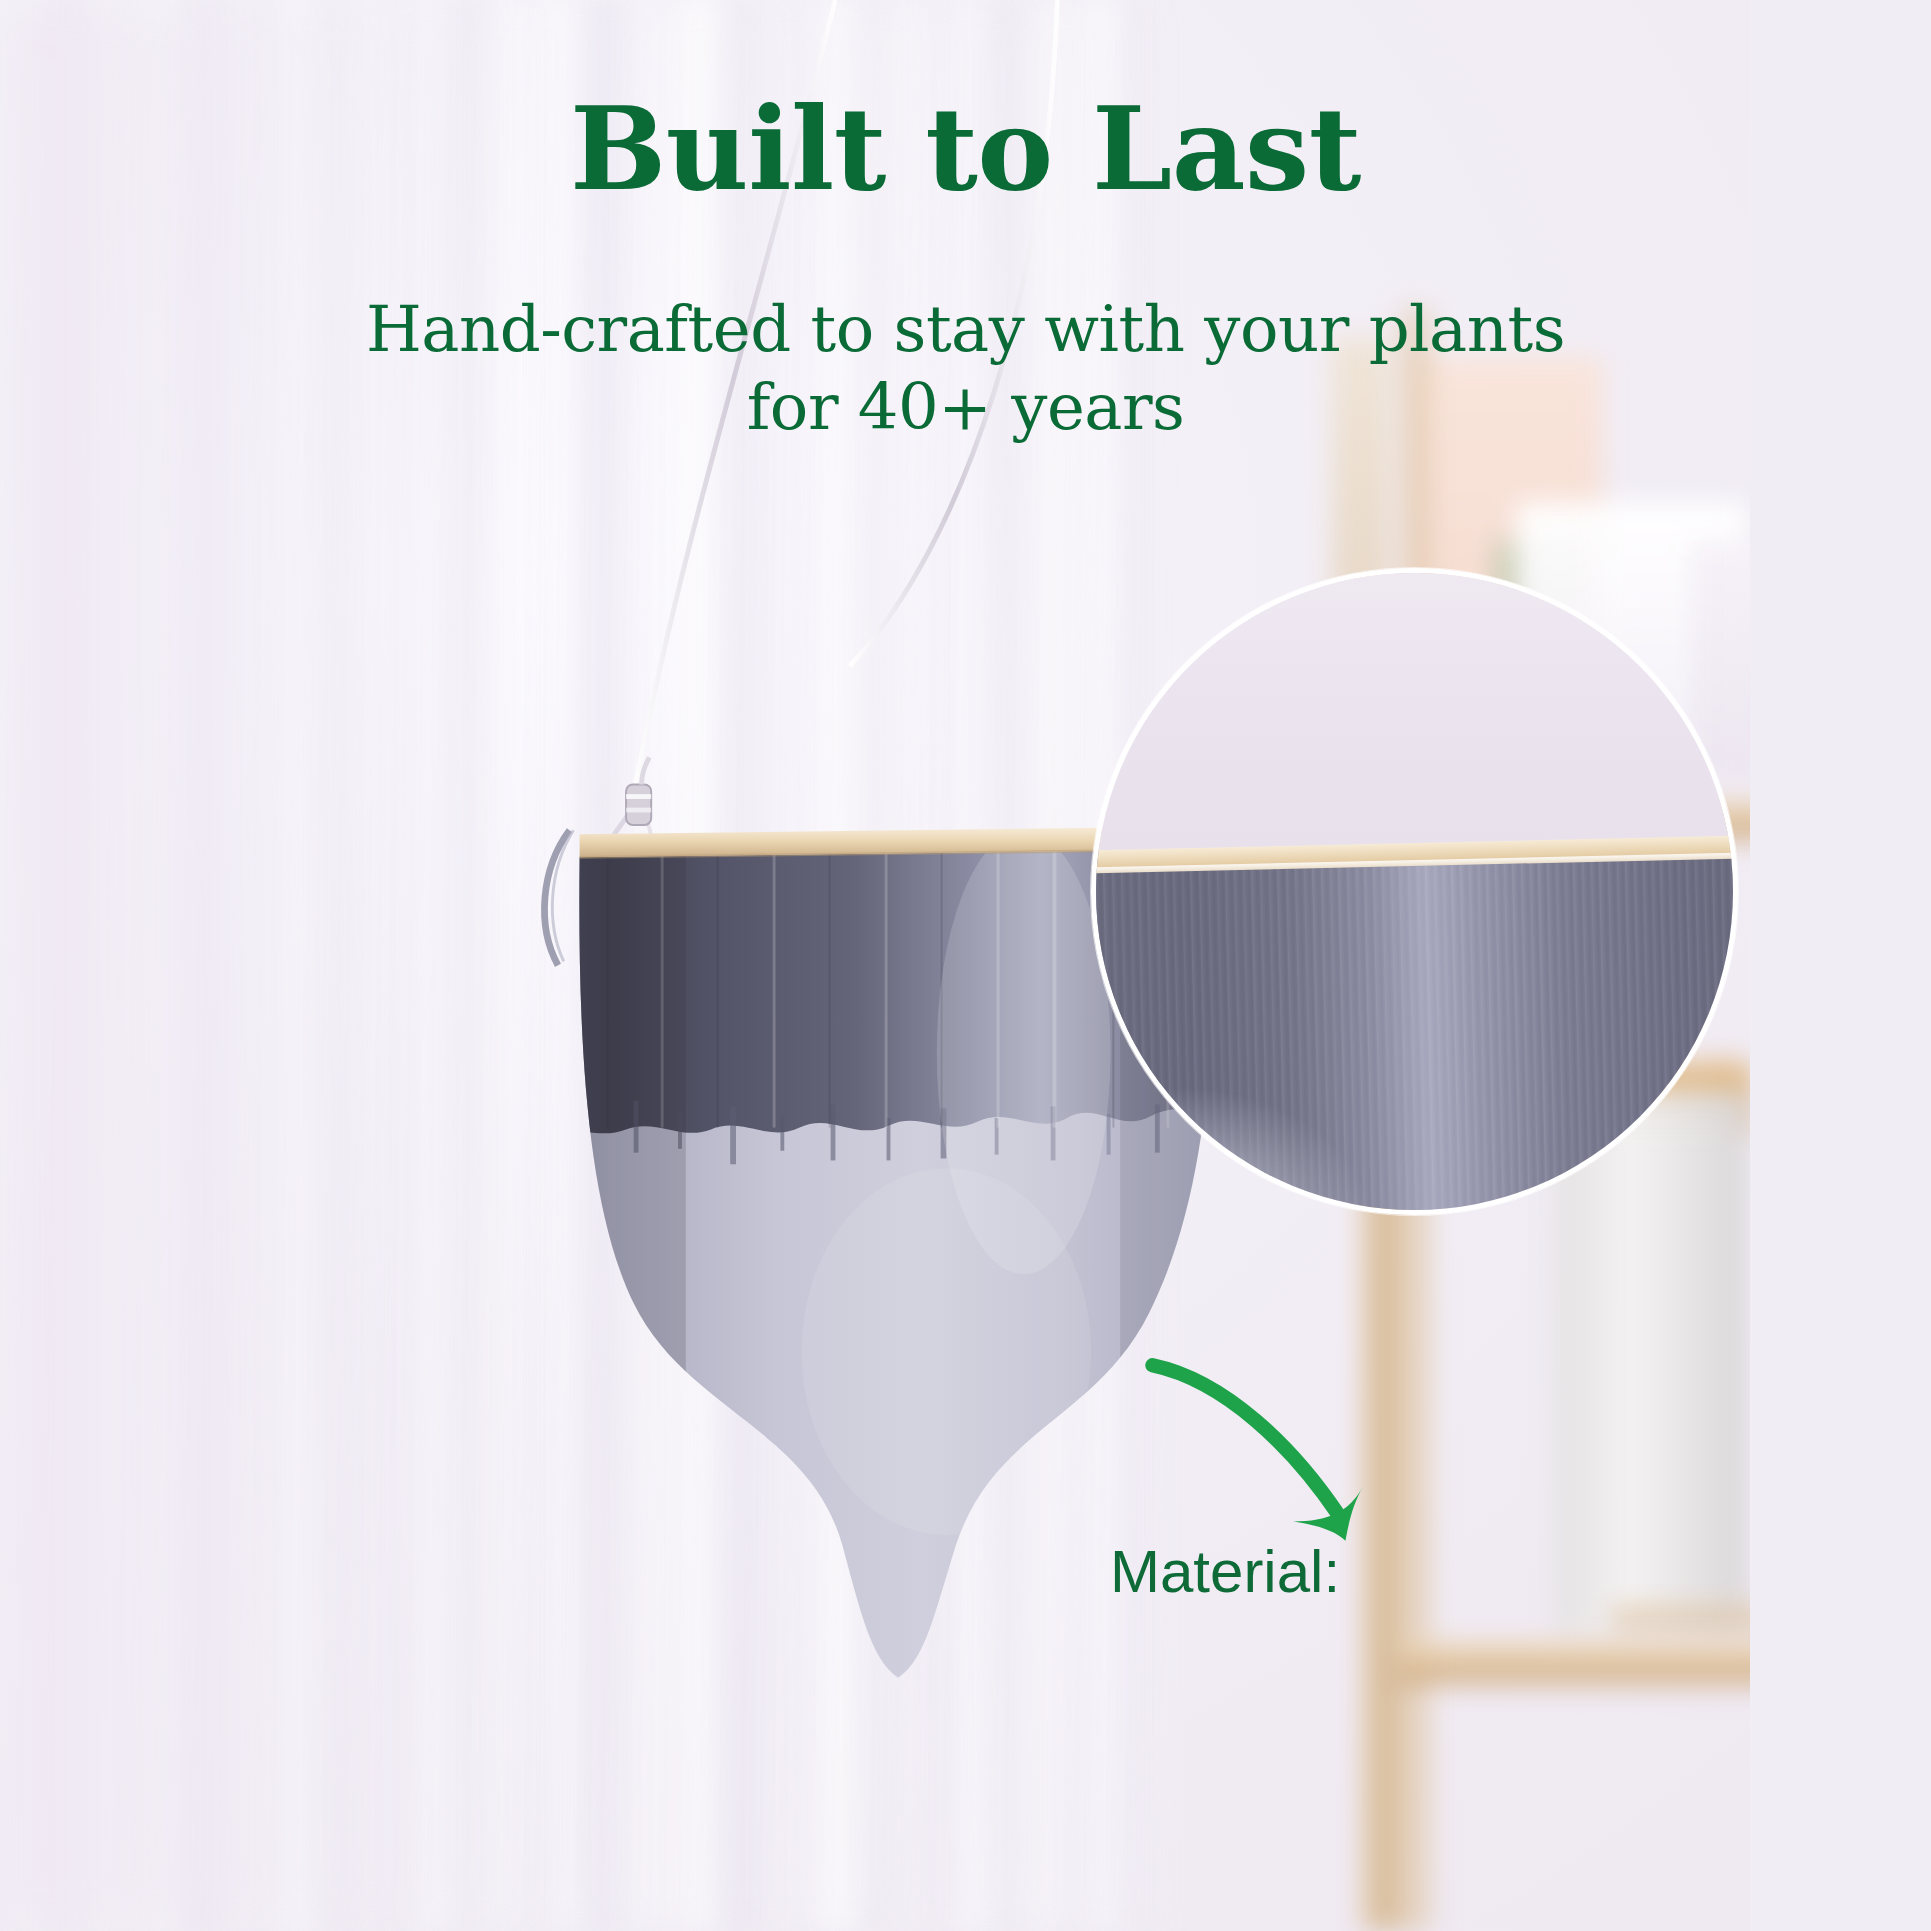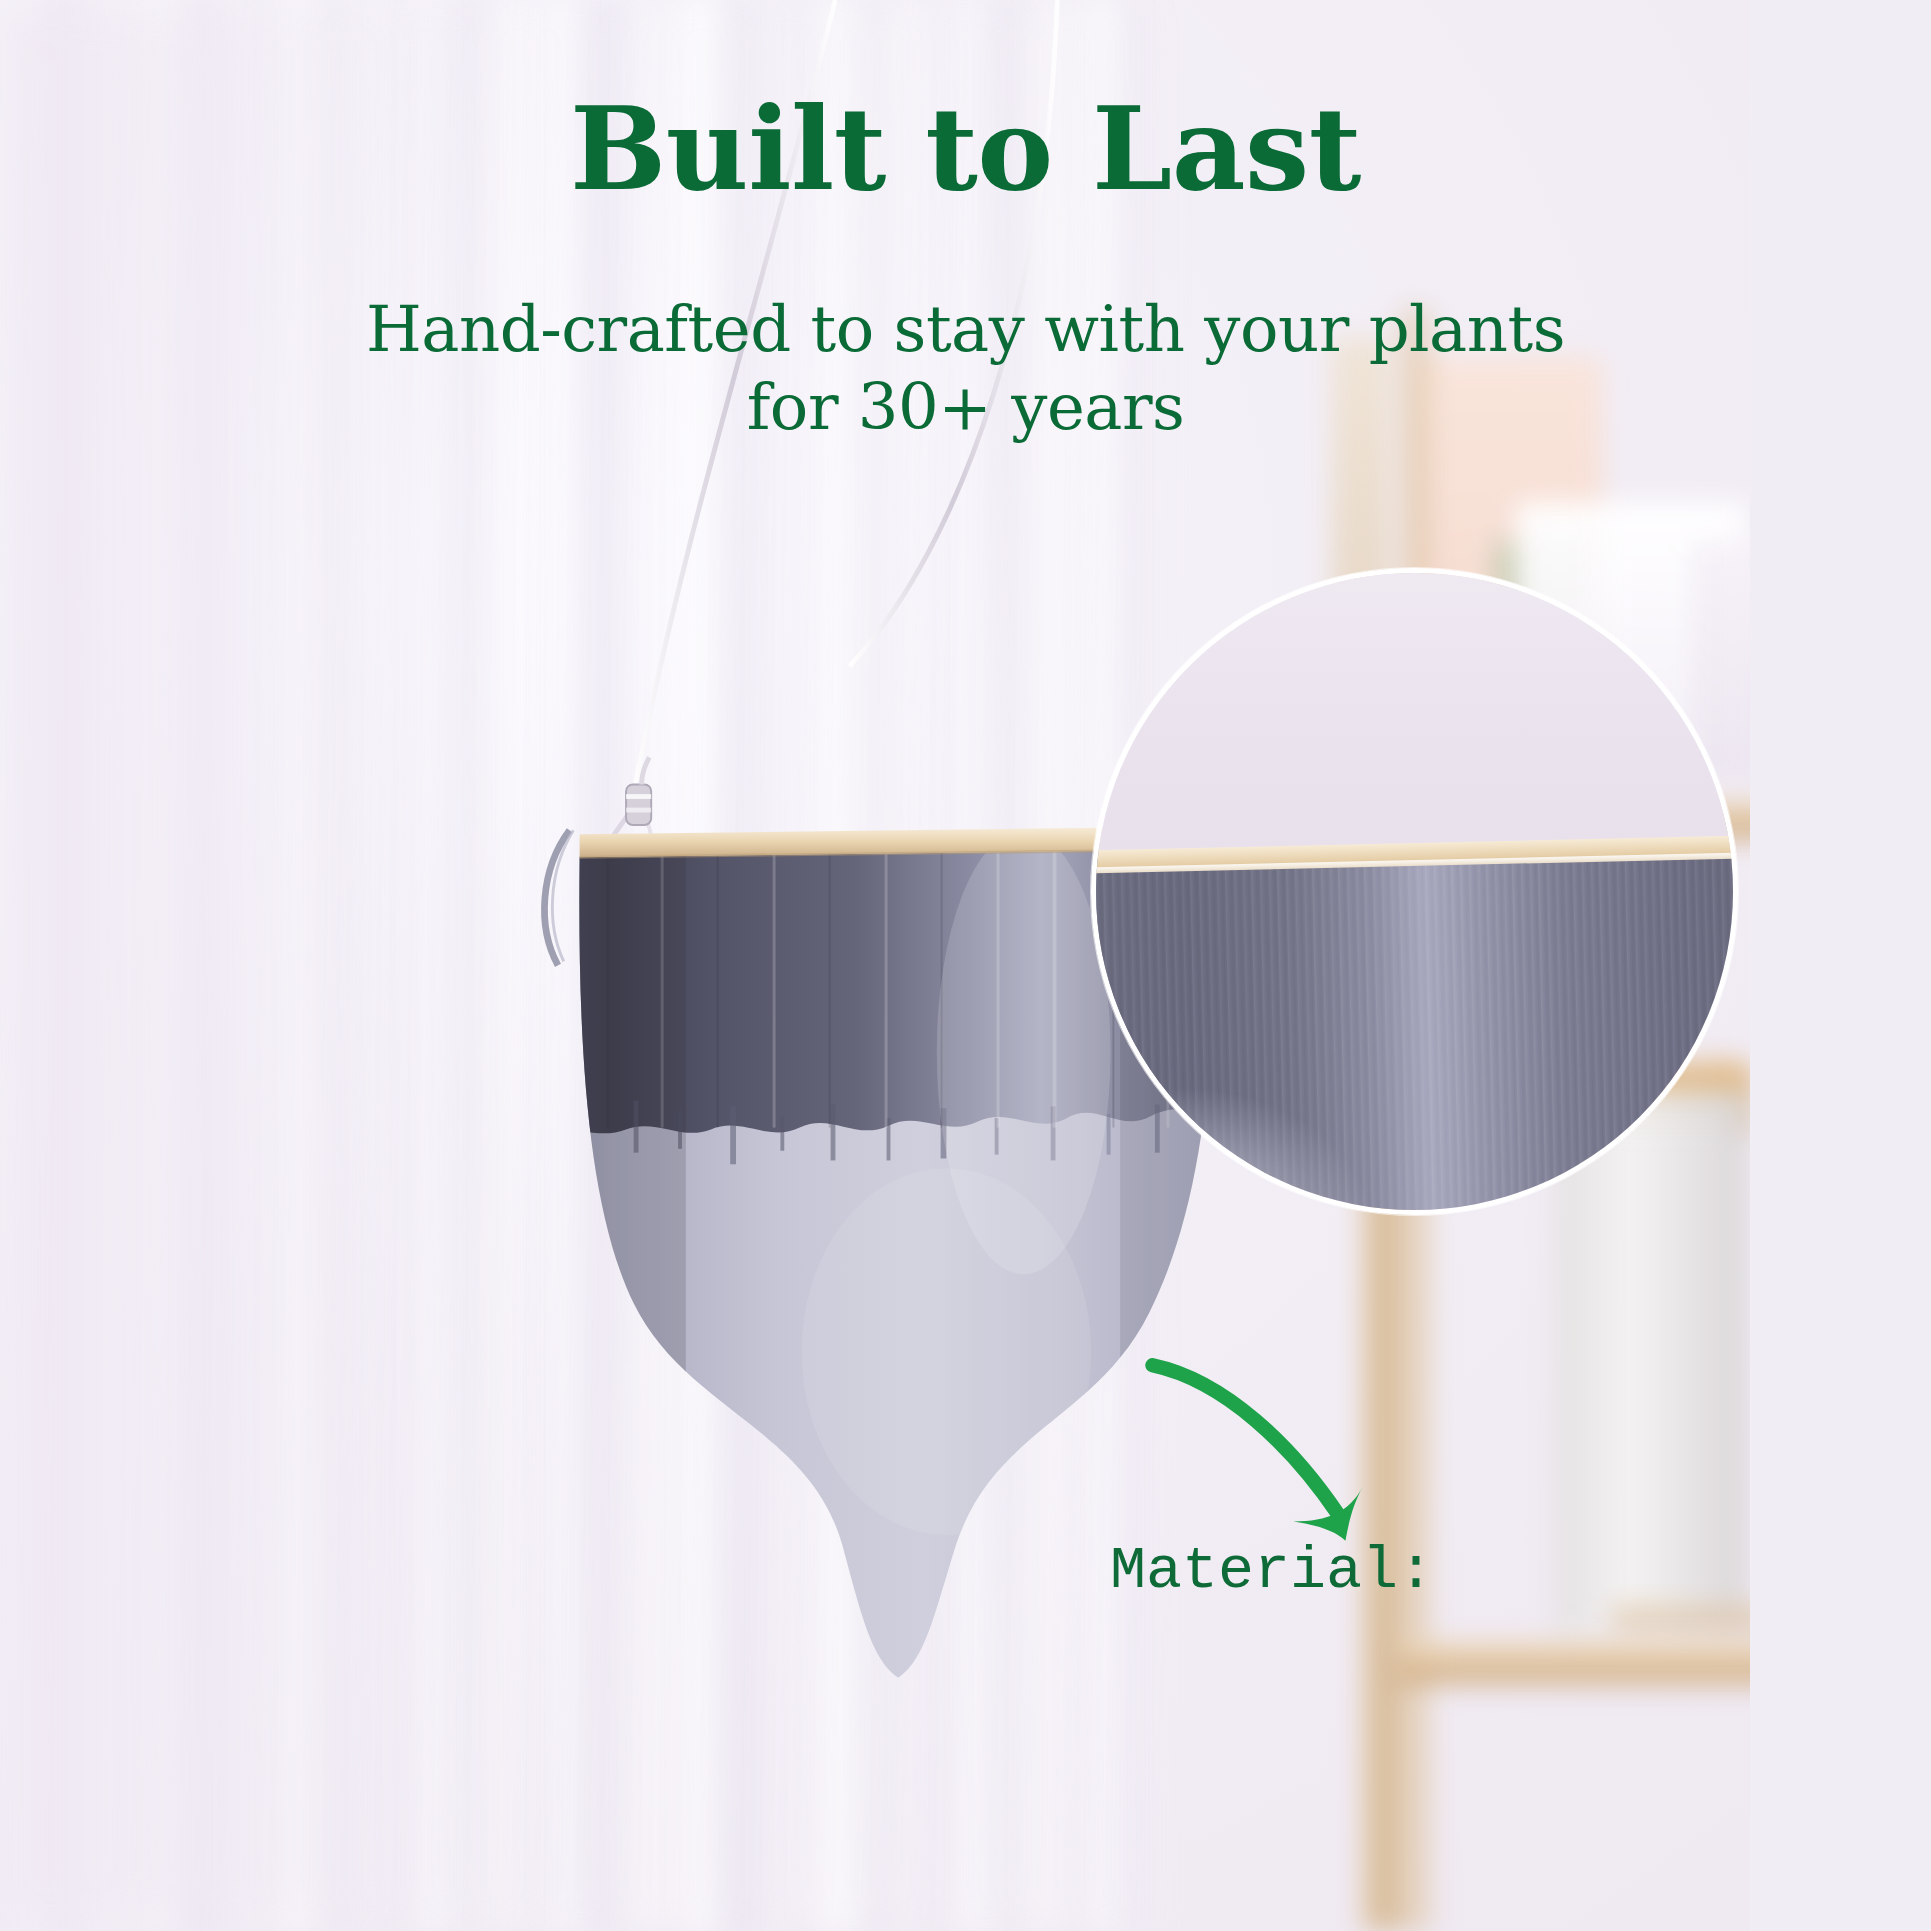--- a/index.html
+++ b/index.html
@@ -187,21 +187,21 @@
     font-family:"DejaVu Serif", serif;
     font-weight:400;
     font-size:64px;
     line-height:1.22;
     color:#0a6b37;
     letter-spacing:-0.5px;
   }
   #material-label{
     position:absolute; left:1110px; top:1535px; width:502px;
     text-align:left;
-    font-family:Liberation Mono, monospace;
+    font-family:Liberation Sans, sans-serif;
     font-weight:400;
     font-size:60px;
     line-height:1.22;
     color:#0e6b38;
   }
 </style>
 </head>
 <body>
 
 <div id="stage">
@@ -378,21 +378,21 @@
              C 218 184, 222 168, 232 150
              C 218 176, 196 186, 160 186 Z" fill="#1ea34a"></path>
   </svg>
 
   <div id="headline">
     <span>Built to Last</span>
   </div>
 
   <div id="subtitle">
     <div>Hand-crafted to stay with your plants</div>
-    <div>for 30+ years</div>
+    <div>for 40+ years</div>
   </div>
 
   <div id="material-label">
     <div>Material:</div>
   </div>
 
 </div>
 
 
 </body></html>

